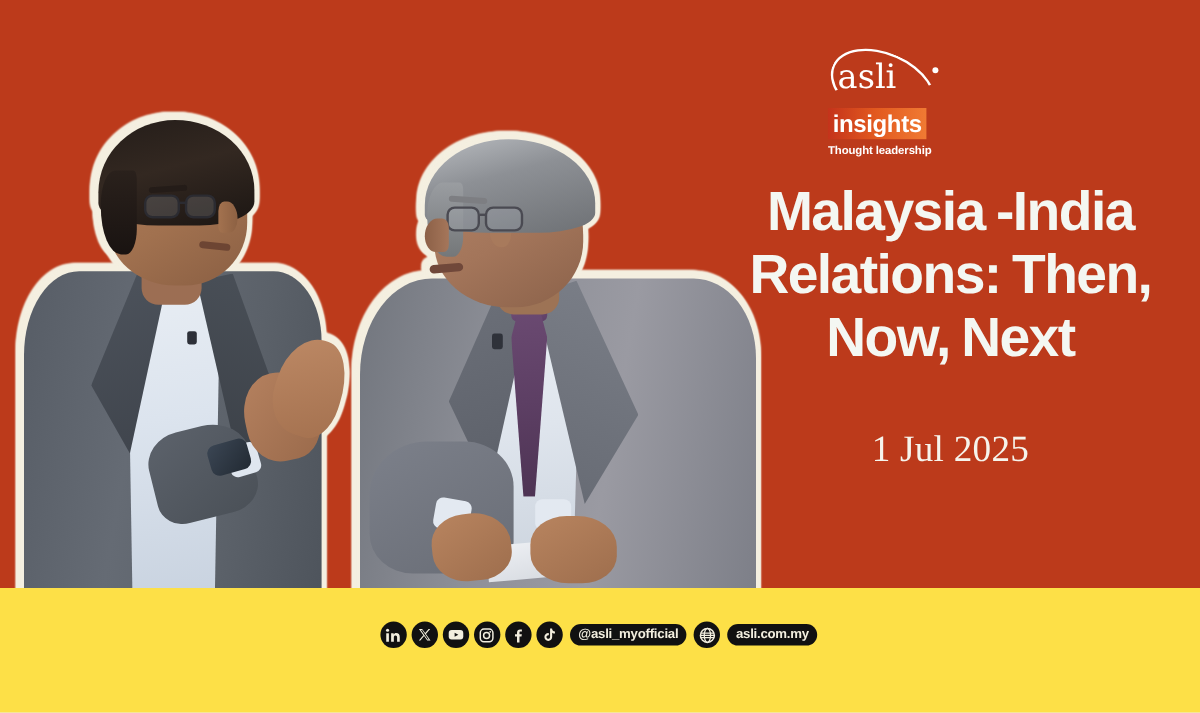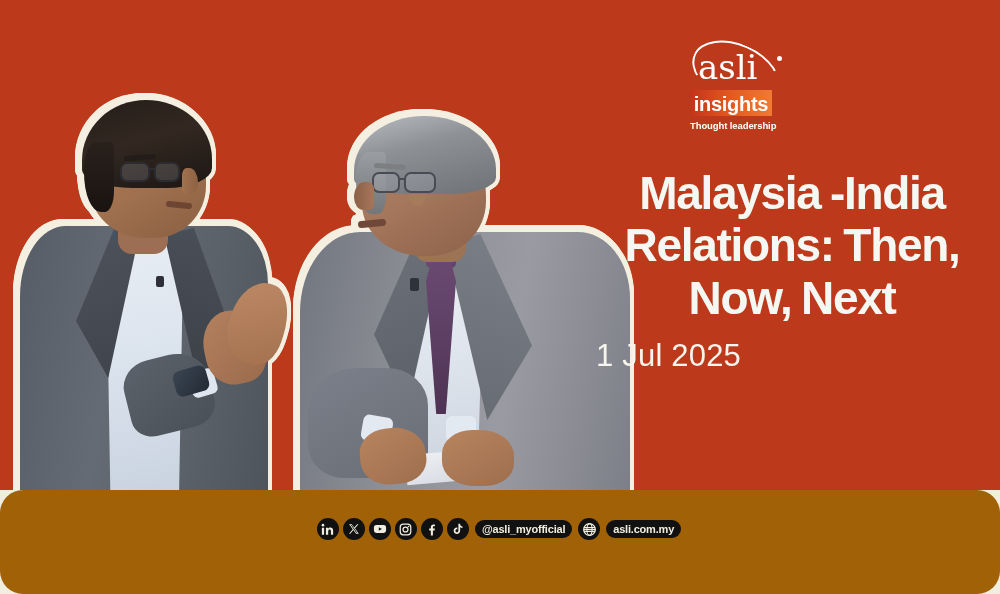--- a/index.html
+++ b/index.html
@@ -285,21 +285,21 @@
     border-bottom-color: transparent;
     transform: rotate(24deg);
   }
   #asli-logo .arc-dot {
     position: absolute; right: 4px; top: 18px; width: 5px; height: 5px;
     background: #fff; border-radius: 50%;
   }
   #asli-logo .asli-word {
     position: absolute; left: 8px; top: 12px;
     font-family: "DejaVu Serif", serif;
-    font-size: 34px; color: #ffffff; letter-spacing: 0px; line-height: 1;
+    font-size: 28px; color: #ffffff; letter-spacing: 0px; line-height: 1;
   }
   #asli-logo .insights-box {
     position: absolute; left: 0; top: 52px; width: 82px; height: 26px;
     background: linear-gradient(90deg,#C4331B 0%,#E2591F 48%,#F07A33 100%);
     display: flex; align-items: flex-end; justify-content: center;
   }
   #asli-logo .insights-word {
     font-family: "Liberation Sans", sans-serif;
     font-weight: bold; font-size: 20px; color: #ffffff; letter-spacing: -0.3px;
   }
@@ -332,38 +332,37 @@
     position: absolute;
     left: 596px; top: 150px; width: 392px;
     text-align: center;
     font-family: "Liberation Sans", sans-serif;
     font-weight: bold;
     font-size: 46px;
     line-height: 1.14;
     letter-spacing: -1.3px;
     color: #F4F7F2;
     word-spacing: -2px;
-    margin-top: 17px;
   }
   #event-date {
     position: absolute;
-    left: 596px; top: 338px; width: 392px;
-    font-family: Liberation Sans, sans-serif;
+    left: 596px; top: 356px; width: 392px;
+    text-align: center;
+    font-family: Liberation Serif, serif;
     font-weight: normal;
     font-size: 31px;
     letter-spacing: 0.2px;
     color: #F6F4EC;
   }
 
   
   #footer {
     position: absolute;
     left: 0; top: 490px; width: 1000px; height: 104px;
-    background: #a16207;
-    border-radius: 23px;
+    background: #fde047;
   }
   #social-row {
     position: absolute;
     left: 0; top: 28px; width: 1000px;
     display: flex; align-items: center; justify-content: center; gap: 4px;
   }
   .social-chip {
     width: 22px; height: 22px; border-radius: 50%;
     background: #111111;
     display: flex; align-items: center; justify-content: center;

